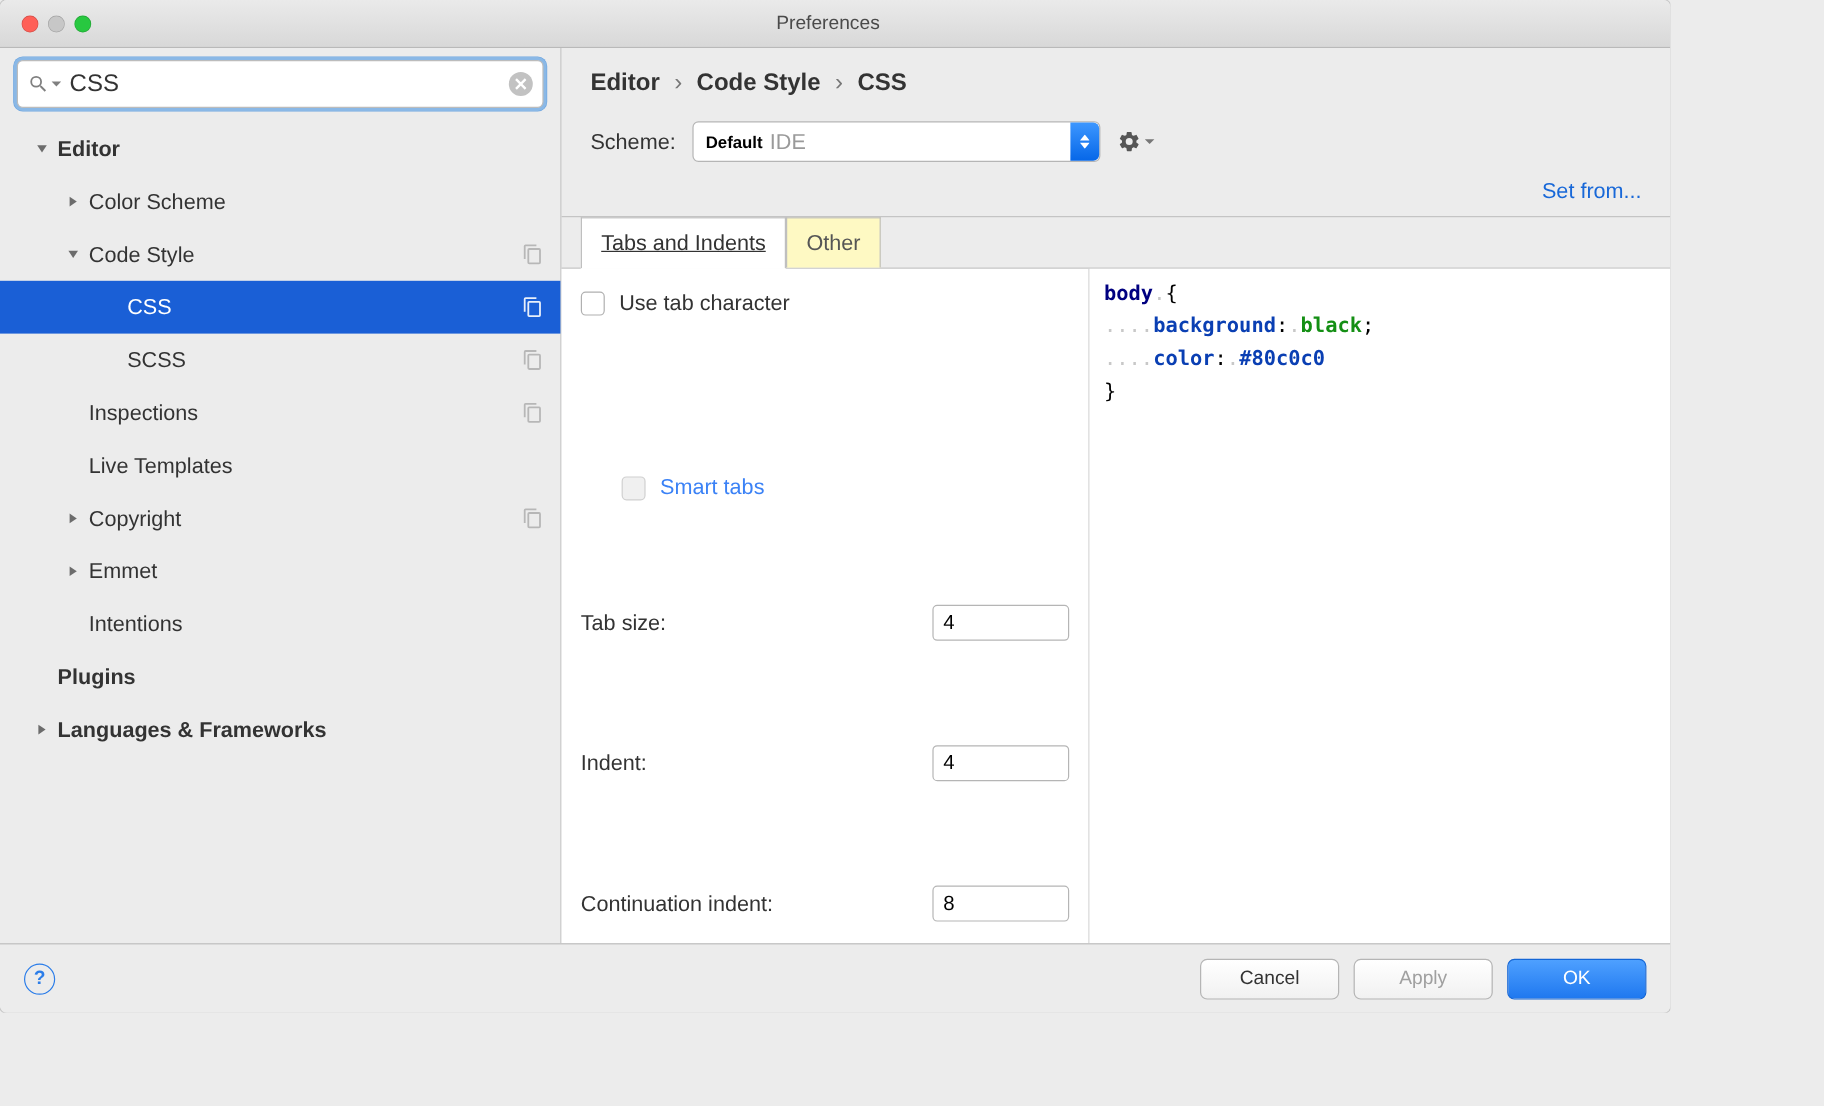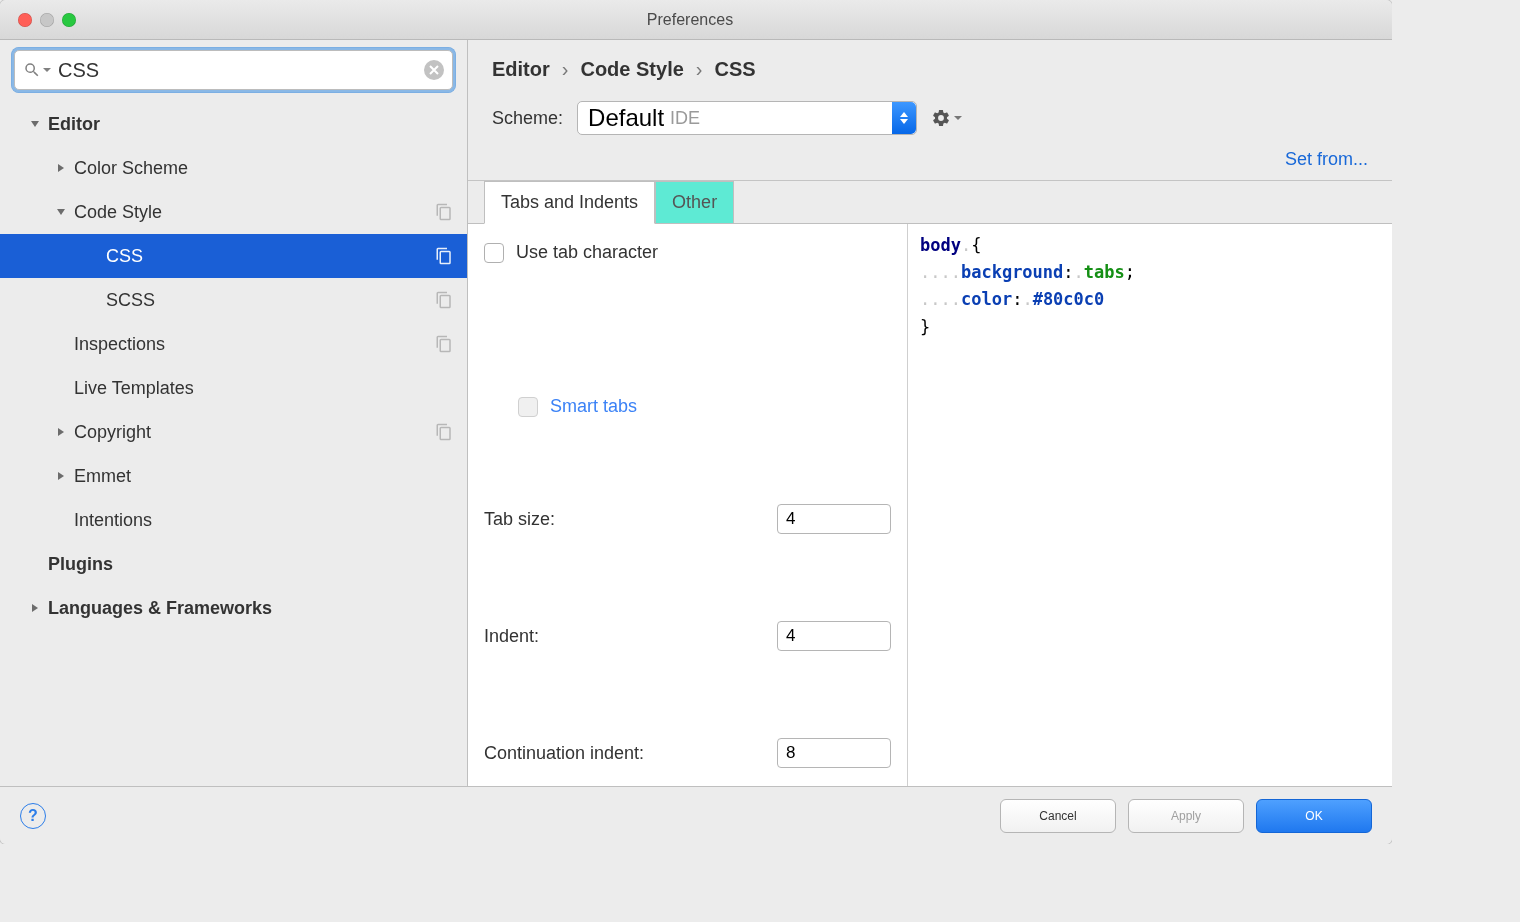--- a/index.html
+++ b/index.html
@@ -146,21 +146,21 @@
     position: relative;
   }
   .scheme-label { font-size:18px; color:#333; }
   .scheme-combo {
     display:flex;align-items:center;
     height:34px;width:340px;
     background:#fff;border:1px solid #b5b5b5;border-radius:5px;
     padding:0 0 0 10px;
     position:relative;
   }
-  .scheme-combo .curr { font-weight:400; font-size:24px; }
+  .scheme-combo .curr { font-weight:700; font-size:14px; }
   .scheme-combo .hint { color:#9a9a9a; font-size:18px; margin-left:6px; }
   .scheme-combo .stepper {
     margin-left:auto;
     width:24px;height:100%;
     background: linear-gradient(#3d97ff,#0667e8);
     border-top-right-radius:5px;border-bottom-right-radius:5px;
     display:flex;flex-direction:column;align-items:center;justify-content:center;
   }
   .scheme-combo .stepper svg{width:8px;height:6px;fill:#fff;}
   .gear-btn { display:flex;align-items:center;gap:2px;color:#555; }
@@ -174,28 +174,29 @@
   .divider { height:1px;background:#c4c4c4;margin:0 0 0 0; }
 
   .tabs {
     display:flex;align-items:flex-end;
     padding-left:16px;
     border-bottom:1px solid #bfbfbf;
   }
   .tab {
     padding:10px 16px;font-size:18px;color:#555;
     border:1px solid #bfbfbf;border-bottom:none;
-    background:#5eead4;
+    background:#fef9c3;
     position:relative;
     cursor:pointer;
   }
   .tab.active {
     background:#fff;color:#333;
     border-bottom:1px solid #fff;
     margin-bottom:-1px;
+    text-decoration:underline;
   }
 
   .tab-content {
     flex:1;display:flex;min-height:0;
     background:#fff;
   }
   .controls-col {
     width:440px;
     padding:18px 16px;
     display:flex;flex-direction:column;gap:20px;
@@ -241,21 +242,21 @@
   .help-btn {
     width:26px;height:26px;border:1.5px solid #2b7de9;border-radius:50%;
     display:flex;align-items:center;justify-content:center;
     color:#2b7de9;font-weight:600;font-size:16px;cursor:pointer;
   }
   .footer-right { margin-left:auto;display:flex;gap:12px; }
   .btn {
     min-width:116px;height:34px;border-radius:6px;
     border:1px solid #b5b5b5;
     background:linear-gradient(#ffffff,#f1f1f1);
-    font-size:12px;color:#333;cursor:pointer;
+    font-size:16px;color:#333;cursor:pointer;
   }
   .btn.disabled { color:#a0a0a0; }
   .btn.primary {
     background:linear-gradient(#4ea0ff,#1f78ef);
     border-color:#1466d6;color:#fff;
   }
 </style>
 </head>
 <body>
 
@@ -448,21 +449,21 @@
             <label>Indent:</label>
             <input class="num-in" value="4" style="">
           </div>
           <div class="field-row">
             <label>Continuation indent:</label>
             <input class="num-in" value="8" style="">
           </div>
         </div>
 
         <div class="preview-col"><span class="kw">body</span><span class="ws-dot">.</span><span class="punct">{</span>
-<span class="ws-dot">....</span><span class="prop">background</span><span class="punct">:</span><span class="ws-dot">.</span><span class="val-ident">tabs</span><span class="punct">;</span>
+<span class="ws-dot">....</span><span class="prop">background</span><span class="punct">:</span><span class="ws-dot">.</span><span class="val-ident">black</span><span class="punct">;</span>
 <span class="ws-dot">....</span><span class="prop">color</span><span class="punct">:</span><span class="ws-dot">.</span><span class="val-color">#80c0c0</span>
 <span class="punct">}</span></div>
       </div>
     </div>
   </div>
 
   <div class="footer">
     <div class="help-btn">?</div>
     <div class="footer-right">
       <button class="btn">Cancel</button>

